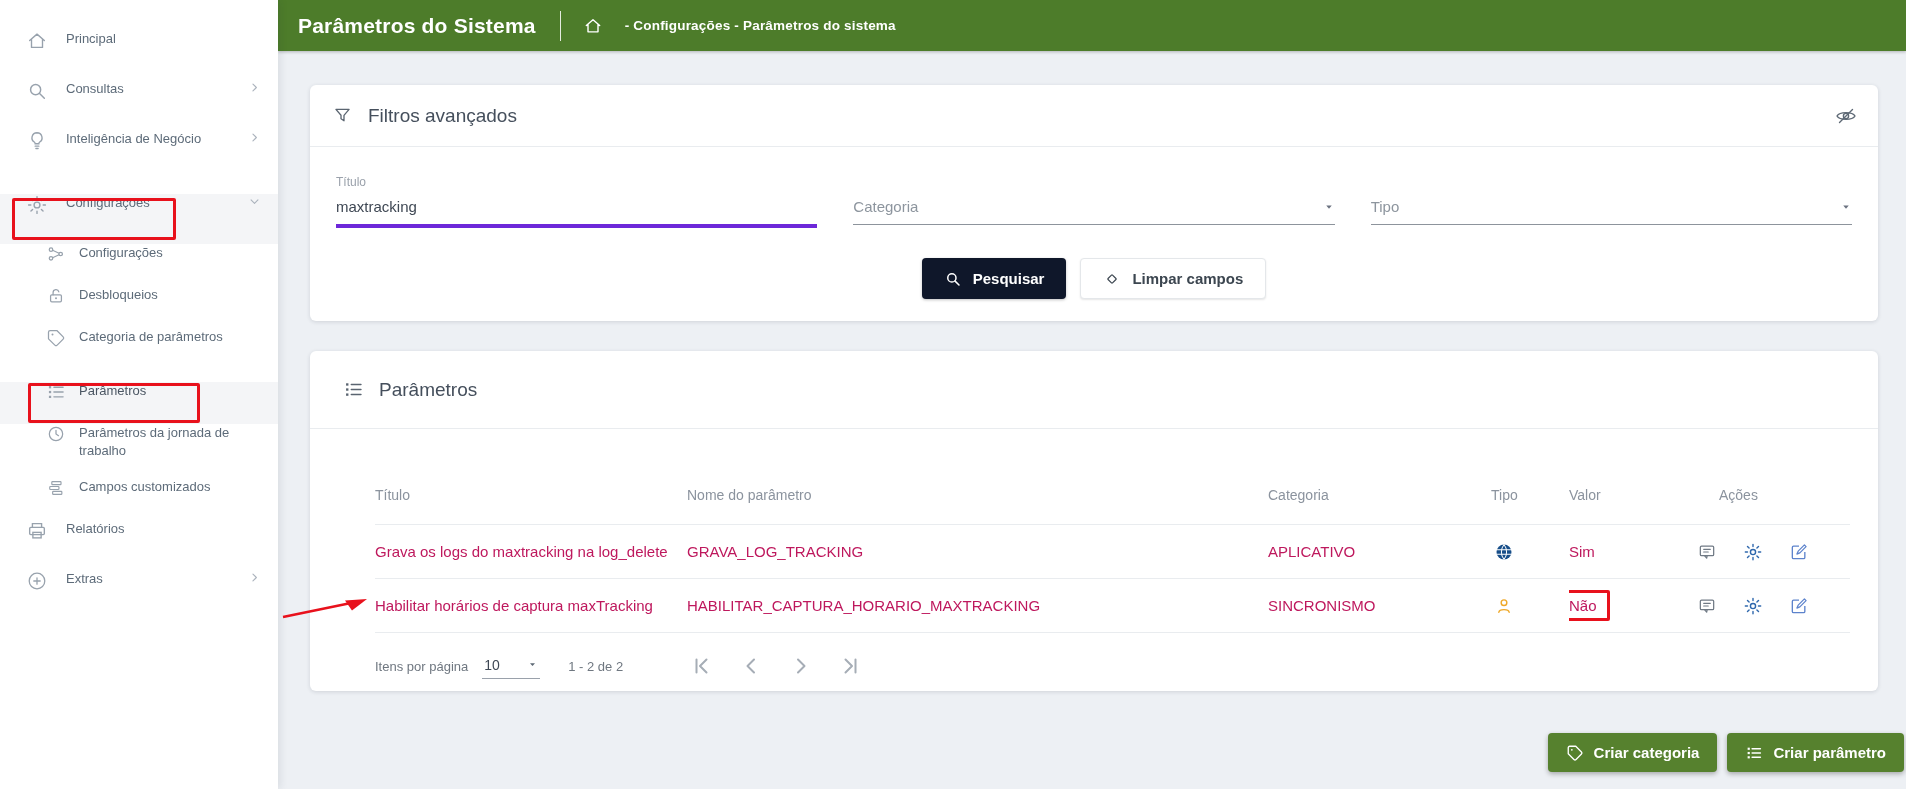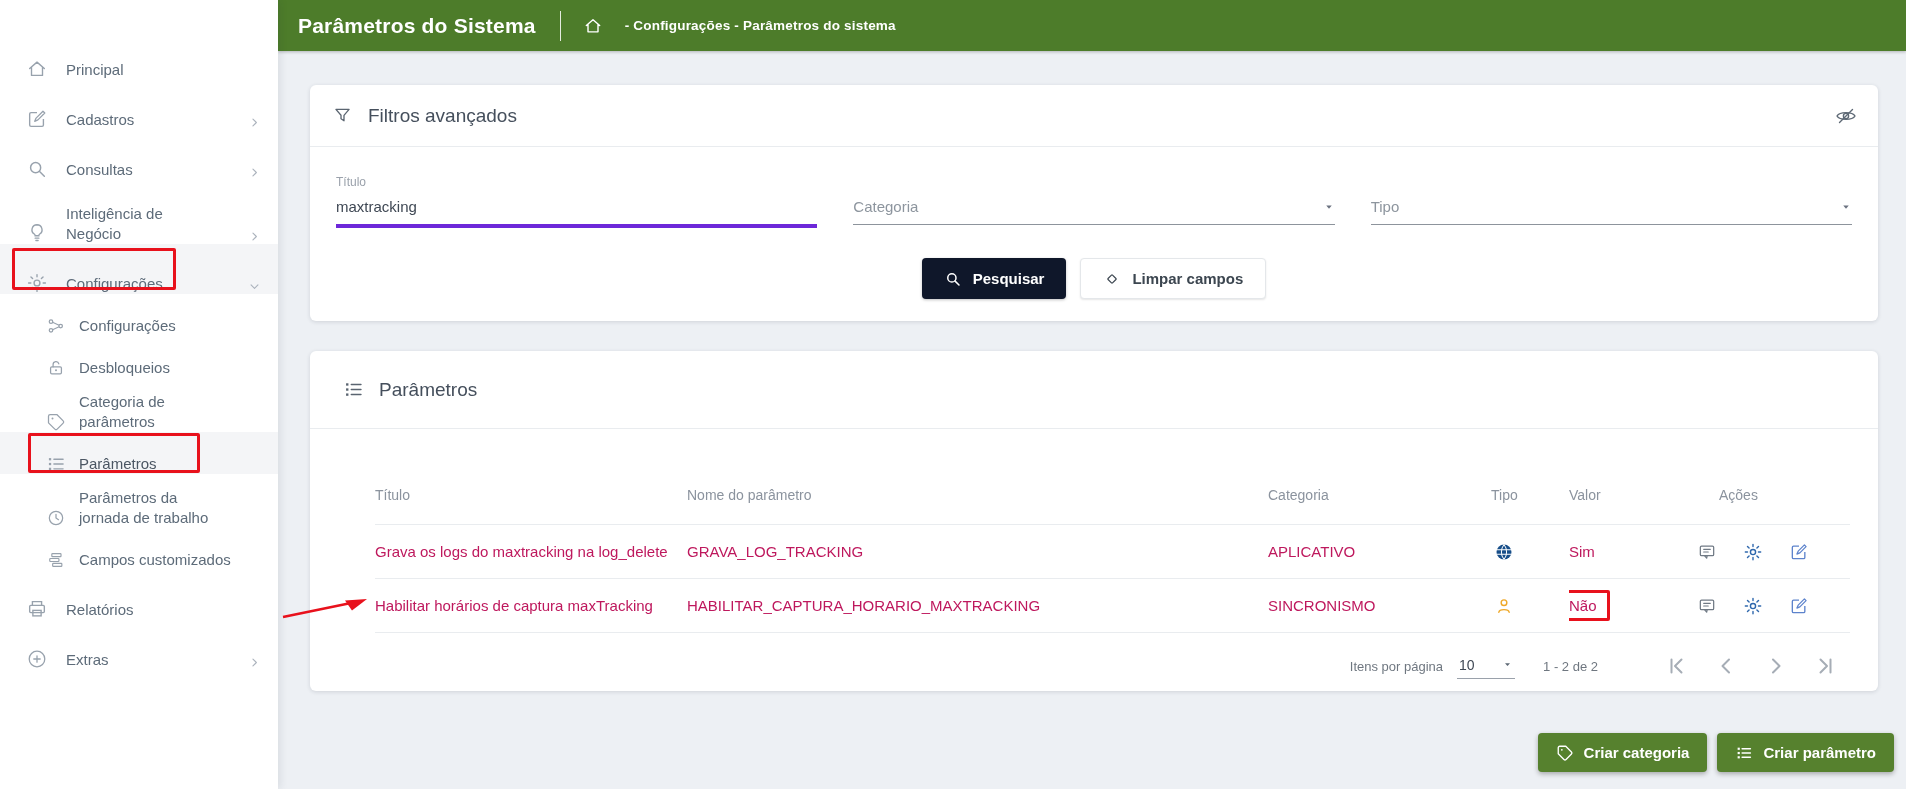--- a/index.html
+++ b/index.html
@@ -2,21 +2,21 @@
 <html><head>
 <meta charset="utf-8">
 <style>
   *{box-sizing:border-box;margin:0;padding:0}
   html,body{width:1906px;height:789px}
   body{font-family:"Liberation Sans",sans-serif;overflow:hidden;background:#edf0f4}
   .app{position:relative;display:flex;width:1906px;height:789px}
 
   
   .sidebar{width:278px;flex:none;background:#fff;box-shadow:2px 0 8px rgba(30,40,60,.10);z-index:6;padding-top:30px;height:789px}
-  .nav-item{display:flex;align-items:flex-end;height:50px;padding:0 16px 0 26px;color:#5d6b79;font-size:15px;cursor:pointer;position:relative}
+  .nav-item{display:flex;align-items:flex-start;height:50px;padding:0 16px 0 26px;color:#5d6b79;font-size:13px;cursor:pointer;position:relative}
   .nav-item.two-line{height:64px}
   .nav-icon{width:22px;height:22px;margin-right:18px;color:#98a2ad;flex:none}
   .nav-icon svg{width:100%;height:100%;display:block}
   .nav-label{flex:1;line-height:1.35;max-width:152px}
   .chev{width:15px;height:15px;color:#aab2bc;flex:none;margin-left:auto}
   .chev svg{width:100%;height:100%;display:block}
   .nav-item.active-parent{background:#f4f5f7}
   .sub .nav-item{height:42px;padding-left:46px}
   .sub .nav-item .nav-icon{width:20px;height:20px;margin-right:13px}
   .sub .nav-item.two-line{height:54px}
@@ -76,63 +76,49 @@
   .actions{display:flex;align-items:center;gap:26px;padding-left:14px}
   .act{width:20px;height:20px;border:none;background:none;padding:0;cursor:pointer}
   .act svg{width:100%;height:100%;display:block}
   .act.comment{color:#707a85}
   .act.gearb{color:#2f68ad}
   .act.editb{color:#5d83cc}
   .ann-inline{display:inline-block;border:3px solid #e8111c;border-radius:2px;padding:4px 10px;margin-left:-13px}
   .ann-arrow{position:absolute;left:-94px;top:15px;width:88px;height:26px;pointer-events:none;z-index:9}
 
   
-  .pagination{display:flex;align-items:center;justify-content:flex-end;height:50px;margin:8px 12px 24px 0;color:#6f7780;font-size:13px}
+  .pagination{display:flex;align-items:center;justify-content:flex-start;height:50px;margin:8px 12px 24px 0;color:#6f7780;font-size:13px}
   .pp-select{width:58px;display:flex;align-items:center;justify-content:space-between;border-bottom:1px solid #9aa1ab;margin:0 28px 0 14px;padding:3px 2px 5px;font-size:14px;color:#3f4854;cursor:pointer}
   .pp-select .caret{width:11px;height:11px;color:#5d6874}
   .pp-range{margin-right:40px}
   .pg-btn{width:24px;height:24px;border:none;background:none;color:#a6adb6;padding:0;margin-left:26px;cursor:pointer}
   .pg-btn svg{width:100%;height:100%;display:block}
 
   
-  .fab-row{position:absolute;right:12px;bottom:17px;display:flex;gap:10px;z-index:7}
+  .fab-row{position:absolute;right:2px;bottom:17px;display:flex;gap:10px;z-index:7}
   .btn-green{display:flex;align-items:center;gap:10px;height:39px;padding:0 18px;border:none;border-radius:4px;background:#56812e;color:#fff;font-size:15px;font-weight:bold;font-family:inherit;cursor:pointer;box-shadow:0 2px 5px rgba(0,0,0,.30)}
   .btn-green .bic{width:18px;height:18px}
   .btn-green .bic svg{width:100%;height:100%;display:block}
 </style>
 </head>
 <body>
 
 <div class="app">
 
   <aside class="sidebar">
 
     <div class="nav-item">
       <span class="nav-icon">
           <svg viewBox="0 0 24 24">
             <path d="M4 11.5 12 4.5l8 7M6 10.2V19h12v-8.8" fill="none" stroke="currentColor" stroke-width="1.5" stroke-linecap="round" stroke-linejoin="round"></path>
           </svg>
         </span>
       <span class="nav-label">Principal</span>
     </div>
 
-    <div class="nav-item">
-      <span class="nav-icon">
-          <svg viewBox="0 0 24 24">
-            <path d="M12 5H5.5A1.5 1.5 0 0 0 4 6.5v12A1.5 1.5 0 0 0 5.5 20h12a1.5 1.5 0 0 0 1.5-1.5V12" fill="none" stroke="currentColor" stroke-width="1.5"></path>
-            <path d="M9.5 14.5 11 11l7.5-7.5 2 2L13 13l-3.5 1.5z" fill="none" stroke="currentColor" stroke-width="1.4" stroke-linejoin="round"></path>
-          </svg>
-        </span>
-      <span class="nav-label">Cadastros</span>
-      <span class="chev">
-          <svg viewBox="0 0 24 24">
-            <path d="M9.5 6.5 15 12l-5.5 5.5" fill="none" stroke="currentColor" stroke-width="1.7" stroke-linecap="round" stroke-linejoin="round"></path>
-          </svg>
-        </span>
-    </div>
 
     <div class="nav-item">
       <span class="nav-icon">
           <svg viewBox="0 0 24 24">
             <circle cx="10.5" cy="10.5" r="5.5" fill="none" stroke="currentColor" stroke-width="1.6"></circle>
             <path d="M14.8 14.8 20 20" stroke="currentColor" stroke-width="1.6" stroke-linecap="round"></path>
           </svg>
         </span>
       <span class="nav-label">Consultas</span>
       <span class="chev">

